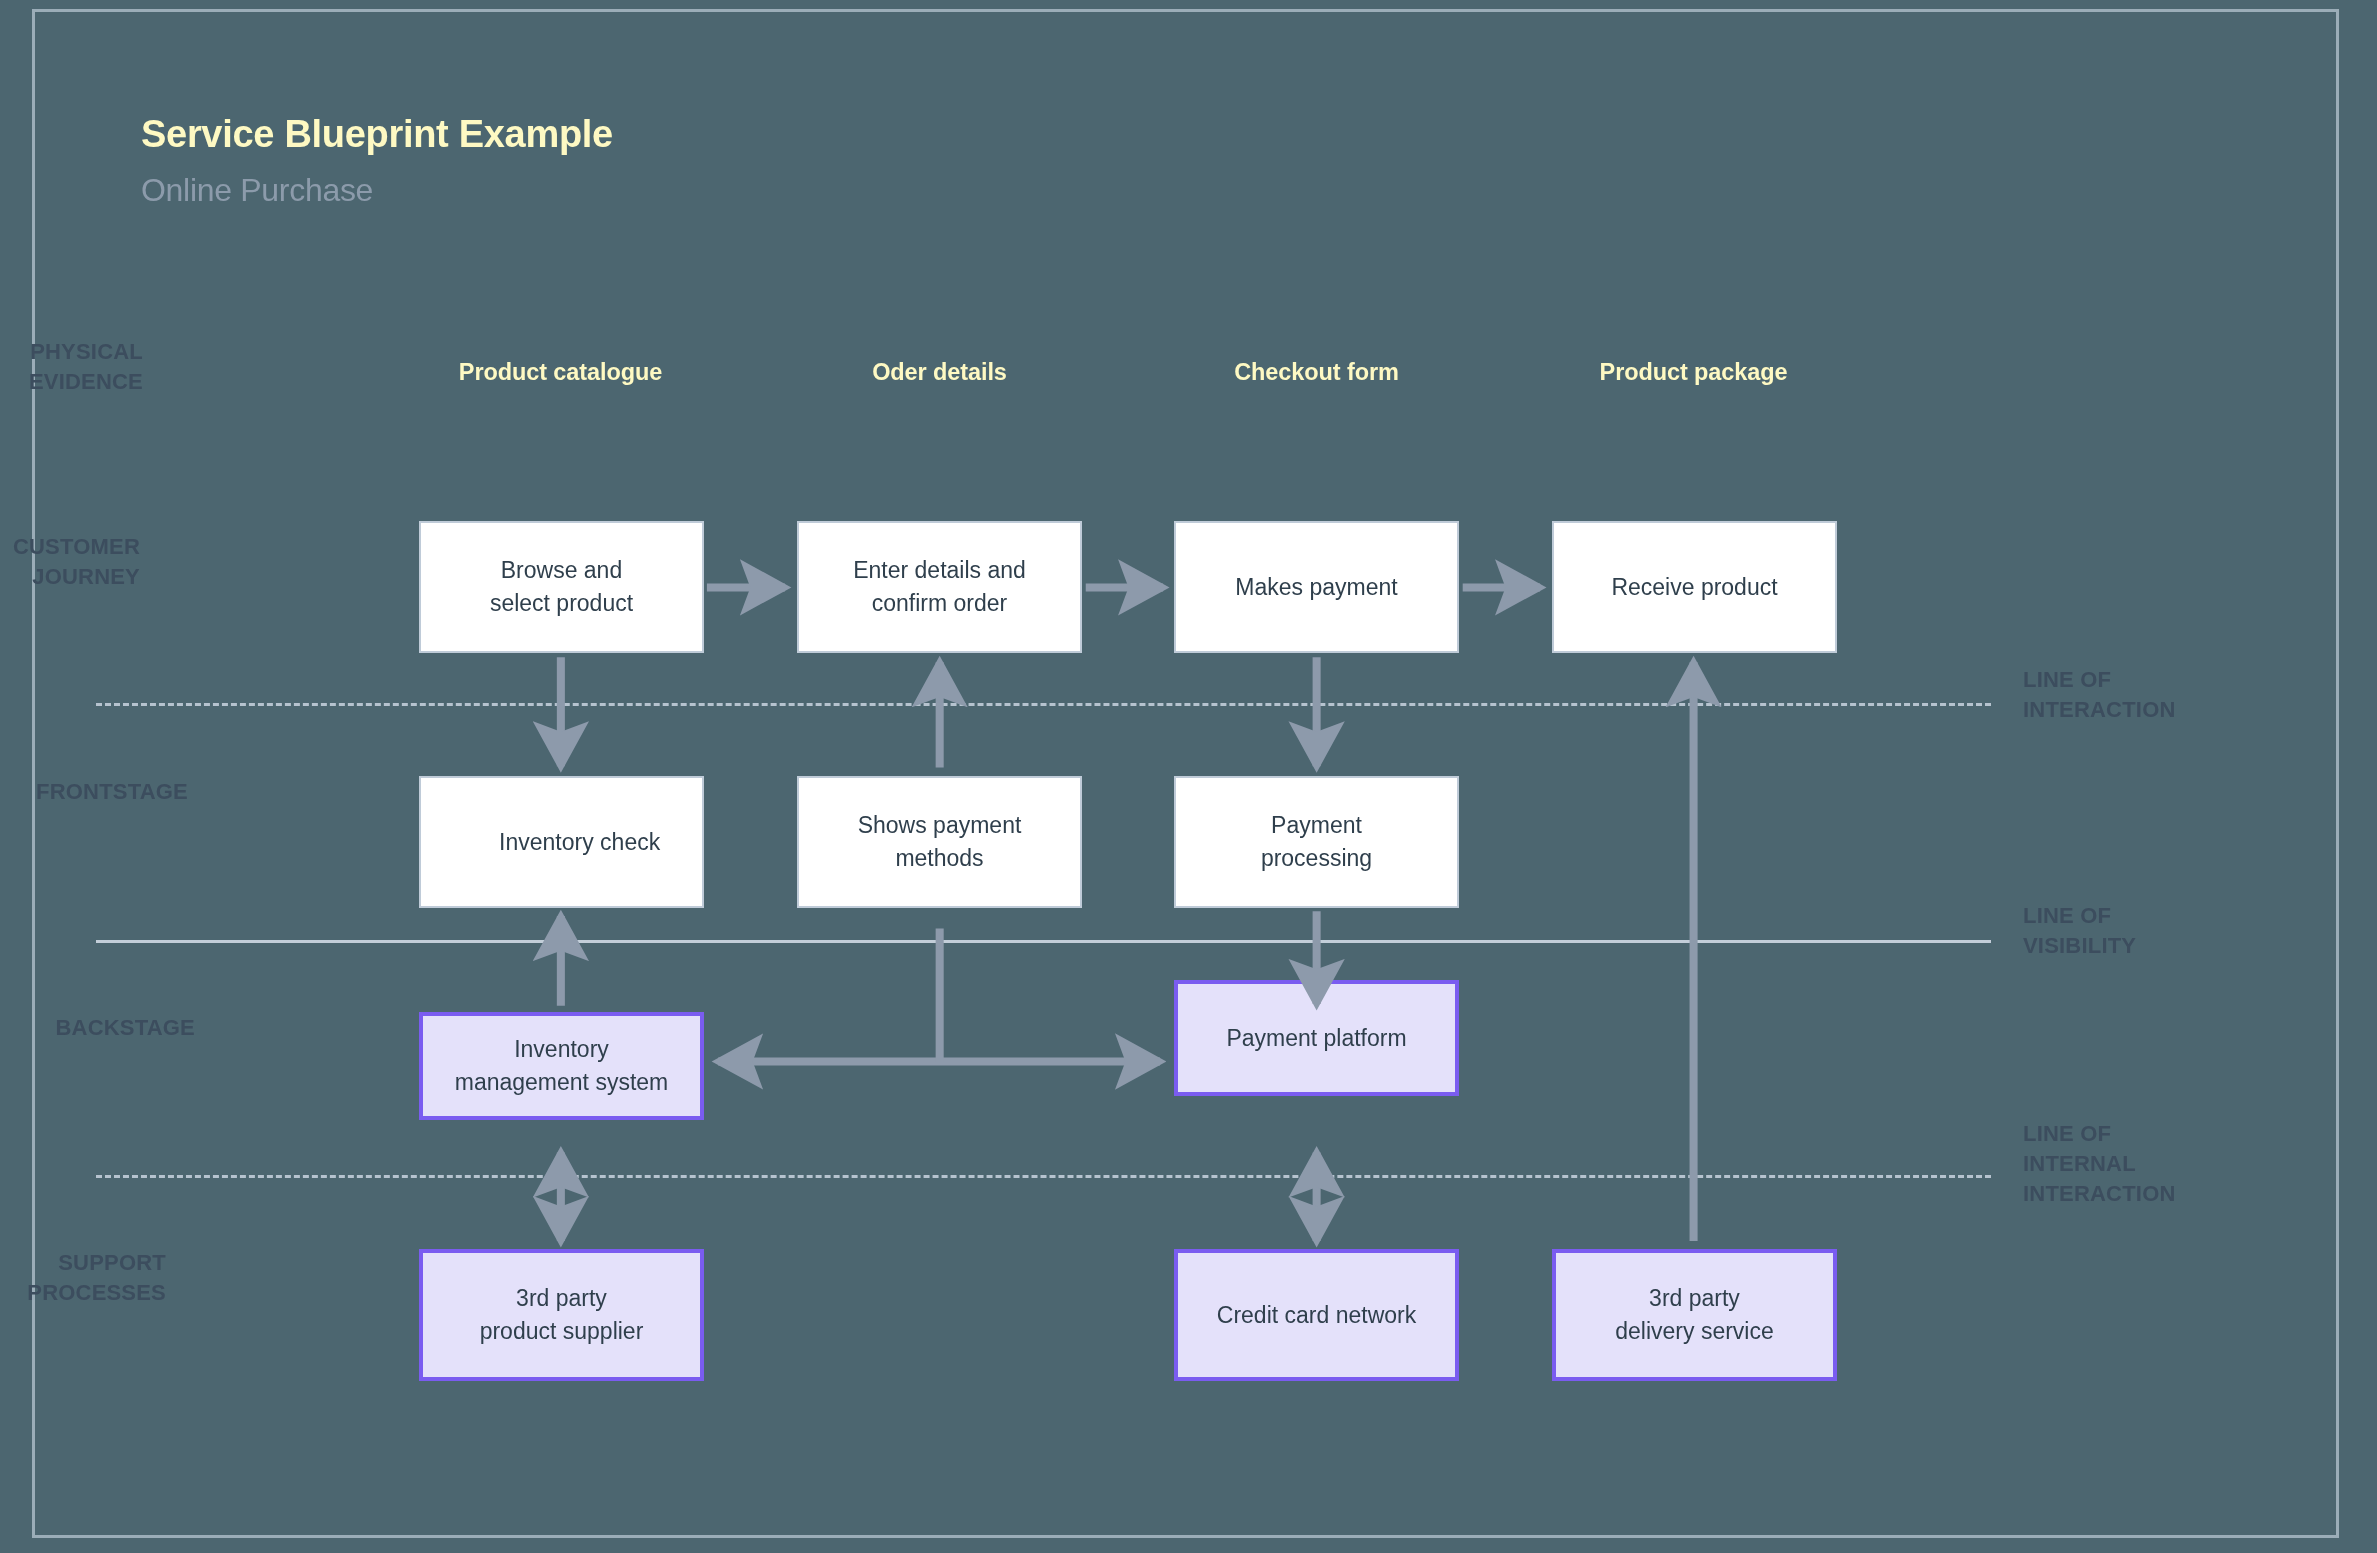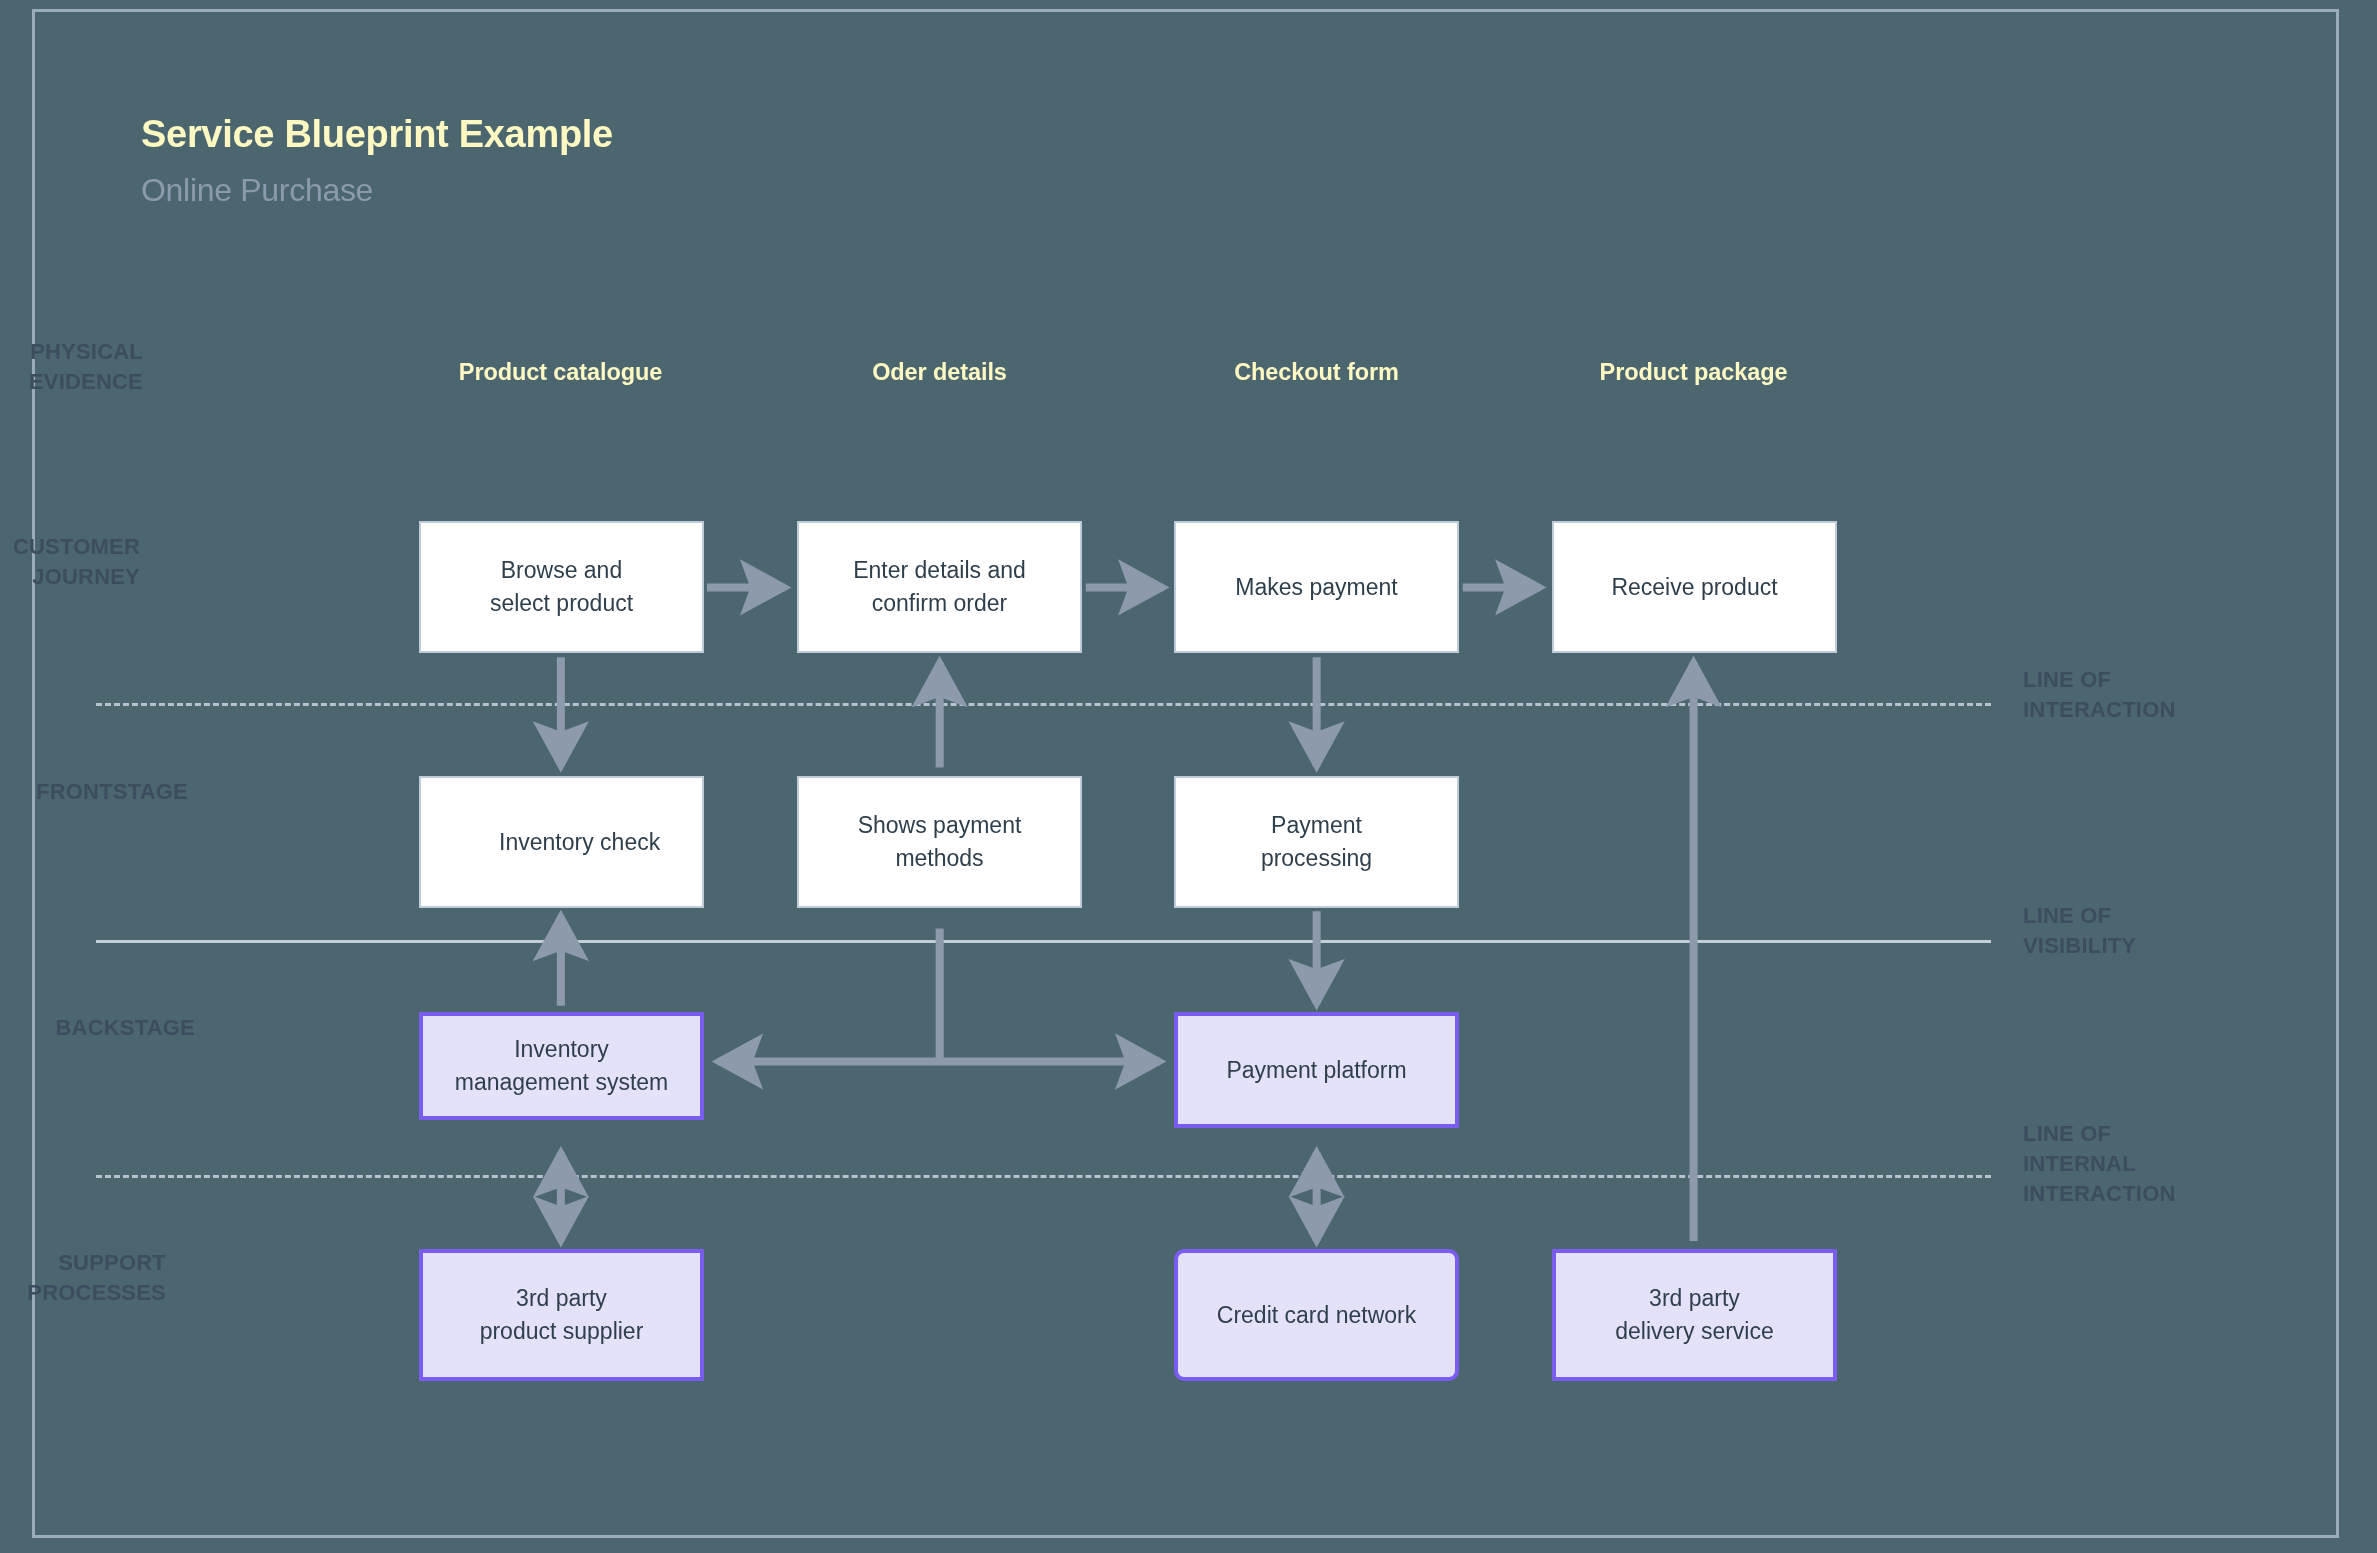--- a/index.html
+++ b/index.html
@@ -126,24 +126,24 @@
   <div class="box box-white" style="left:419px;top:521px;width:285px;height:132px;">Browse and<br>select product</div>
   <div class="box box-white" style="left:797px;top:521px;width:285px;height:132px;">Enter details and<br>confirm order</div>
   <div class="box box-white" style="left:1174px;top:521px;width:285px;height:132px;">Makes payment</div>
   <div class="box box-white" style="left:1552px;top:521px;width:285px;height:132px;">Receive product</div>
 
   <div class="box box-white" style="left:419px;top:776px;width:285px;height:132px;padding-left:45px;">Inventory check</div>
   <div class="box box-white" style="left:797px;top:776px;width:285px;height:132px;">Shows payment<br>methods</div>
   <div class="box box-white" style="left:1174px;top:776px;width:285px;height:132px;">Payment<br>processing</div>
 
   <div class="box box-purple" style="left:419px;top:1012px;width:285px;height:108px;">Inventory<br>management system</div>
-  <div class="box box-purple" style="left:1174px;top:1012px;width:285px;height:116px;">Payment platform</div>
+  <div class="box box-purple" style="left:1174px;top:980px;width:285px;height:116px;">Payment platform</div>
 
   <div class="box box-purple" style="left:419px;top:1249px;width:285px;height:132px;">3rd party<br>product supplier</div>
-  <div class="box box-purple" style="left:1174px;top:1249px;width:285px;height:132px;border-radius:10px;">Credit card network</div>
+  <div class="box box-purple" style="left:1174px;top:1249px;width:285px;height:132px;">Credit card network</div>
   <div class="box box-purple" style="left:1552px;top:1249px;width:285px;height:132px;">3rd party<br>delivery service</div>
 
   <div class="sep" style="left:96px;top:703px;width:1895px;"></div>
   <div class="sep-solid" style="left:96px;top:940px;width:1895px;"></div>
   <div class="sep" style="left:96px;top:1175px;width:1895px;"></div>
 
   <div class="linelabel" style="left:2023px;top:665px;">LINE OF<br>INTERACTION</div>
   <div class="linelabel" style="left:2023px;top:901px;">LINE OF<br>VISIBILITY</div>
   <div class="linelabel" style="left:2023px;top:1119px;">LINE OF<br>INTERNAL<br>INTERACTION</div>
 

